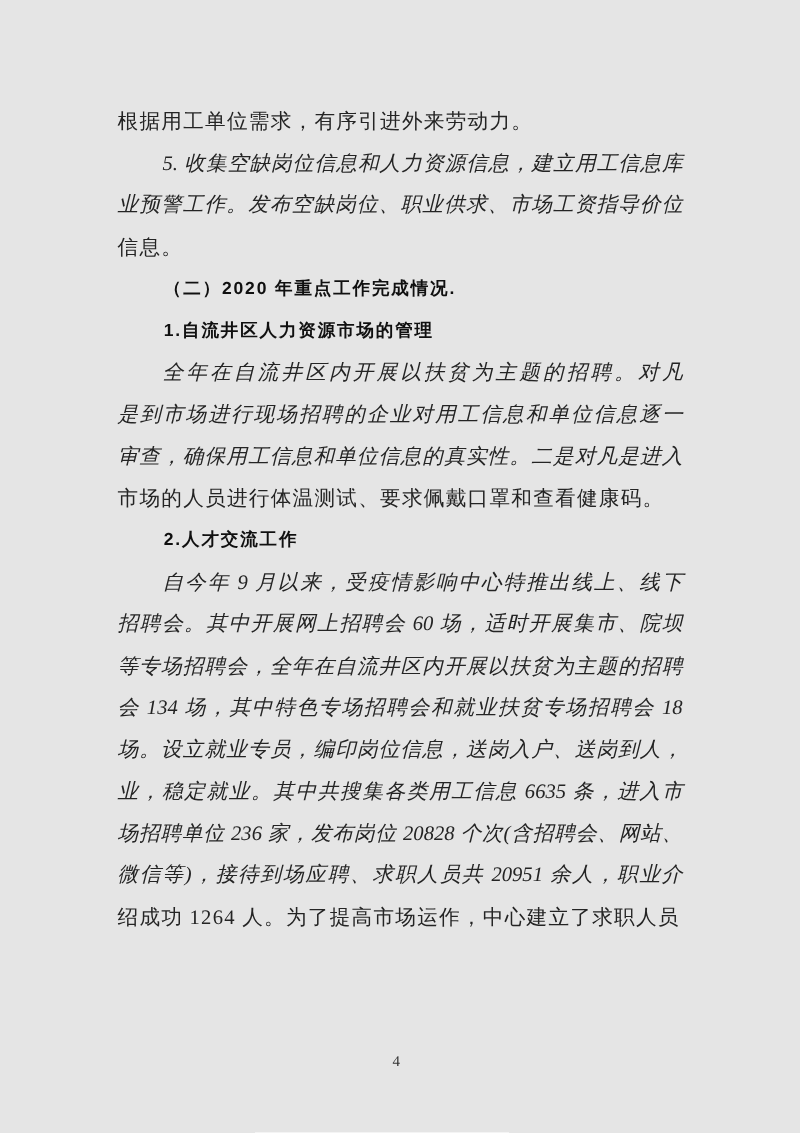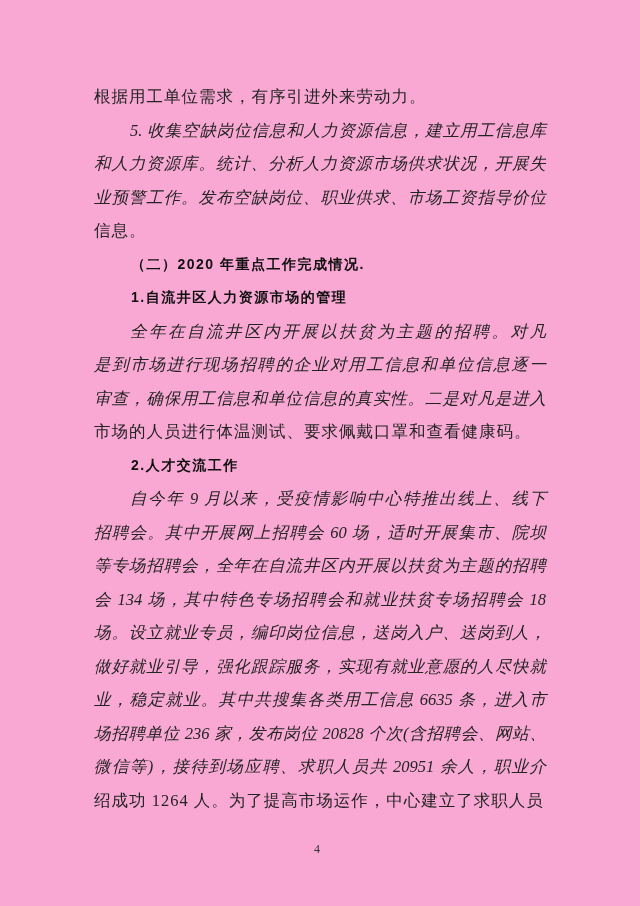--- a/index.html
+++ b/index.html
@@ -4,21 +4,21 @@
 <style>
   html, body {
     margin: 0;
     padding: 0;
     background: #ffffff;
   }
   .page {
     position: relative;
     width: 640px;
     height: 906px;
-    background: #f9a8d4;
+    background: #e5e5e5;
     overflow: hidden;
     font-family: "Liberation Serif", "DejaVu Serif", serif;
     color: #212121;
   }
   .content {
     position: absolute;
     left: 94px;
     top: 80px;
     width: 452px;
   }
@@ -60,35 +60,33 @@
     font-family: "Liberation Serif", "DejaVu Serif", serif;
   }
 </style>
 </head>
 <body>
 
 <div class="page">
   <div class="content">
       <div class="line">根据用工单位需求，有序引进外来劳动力。</div>
       <div class="line indent justify">5. 收集空缺岗位信息和人力资源信息，建立用工信息库</div>
-      <div class="line justify">和人力资源库。统计、分析人力资源市场供求状况，开展失</div>
       <div class="line justify">业预警工作。发布空缺岗位、职业供求、市场工资指导价位</div>
       <div class="line">信息。</div>
       <div class="line heading">（二）2020 年重点工作完成情况.</div>
       <div class="line heading">1.自流井区人力资源市场的管理</div>
       <div class="line indent justify">全年在自流井区内开展以扶贫为主题的招聘。对凡</div>
       <div class="line justify">是到市场进行现场招聘的企业对用工信息和单位信息逐一</div>
       <div class="line justify">审查，确保用工信息和单位信息的真实性。二是对凡是进入</div>
       <div class="line">市场的人员进行体温测试、要求佩戴口罩和查看健康码。</div>
       <div class="line heading">2.人才交流工作</div>
       <div class="line indent justify">自今年 9 月以来，受疫情影响中心特推出线上、线下</div>
       <div class="line justify">招聘会。其中开展网上招聘会 60 场，适时开展集市、院坝</div>
       <div class="line justify">等专场招聘会，全年在自流井区内开展以扶贫为主题的招聘</div>
       <div class="line justify">会 134 场，其中特色专场招聘会和就业扶贫专场招聘会 18</div>
       <div class="line justify">场。设立就业专员，编印岗位信息，送岗入户、送岗到人，</div>
-      <div class="line justify">做好就业引导，强化跟踪服务，实现有就业意愿的人尽快就</div>
       <div class="line justify">业，稳定就业。其中共搜集各类用工信息 6635 条，进入市</div>
       <div class="line justify">场招聘单位 236 家，发布岗位 20828 个次(含招聘会、网站、</div>
       <div class="line justify">微信等)，接待到场应聘、求职人员共 20951 余人，职业介</div>
       <div class="line">绍成功 1264 人。为了提高市场运作，中心建立了求职人员</div>
     </div>
   <div class="page-number">4</div>
 </div>
 
 </body></html>

